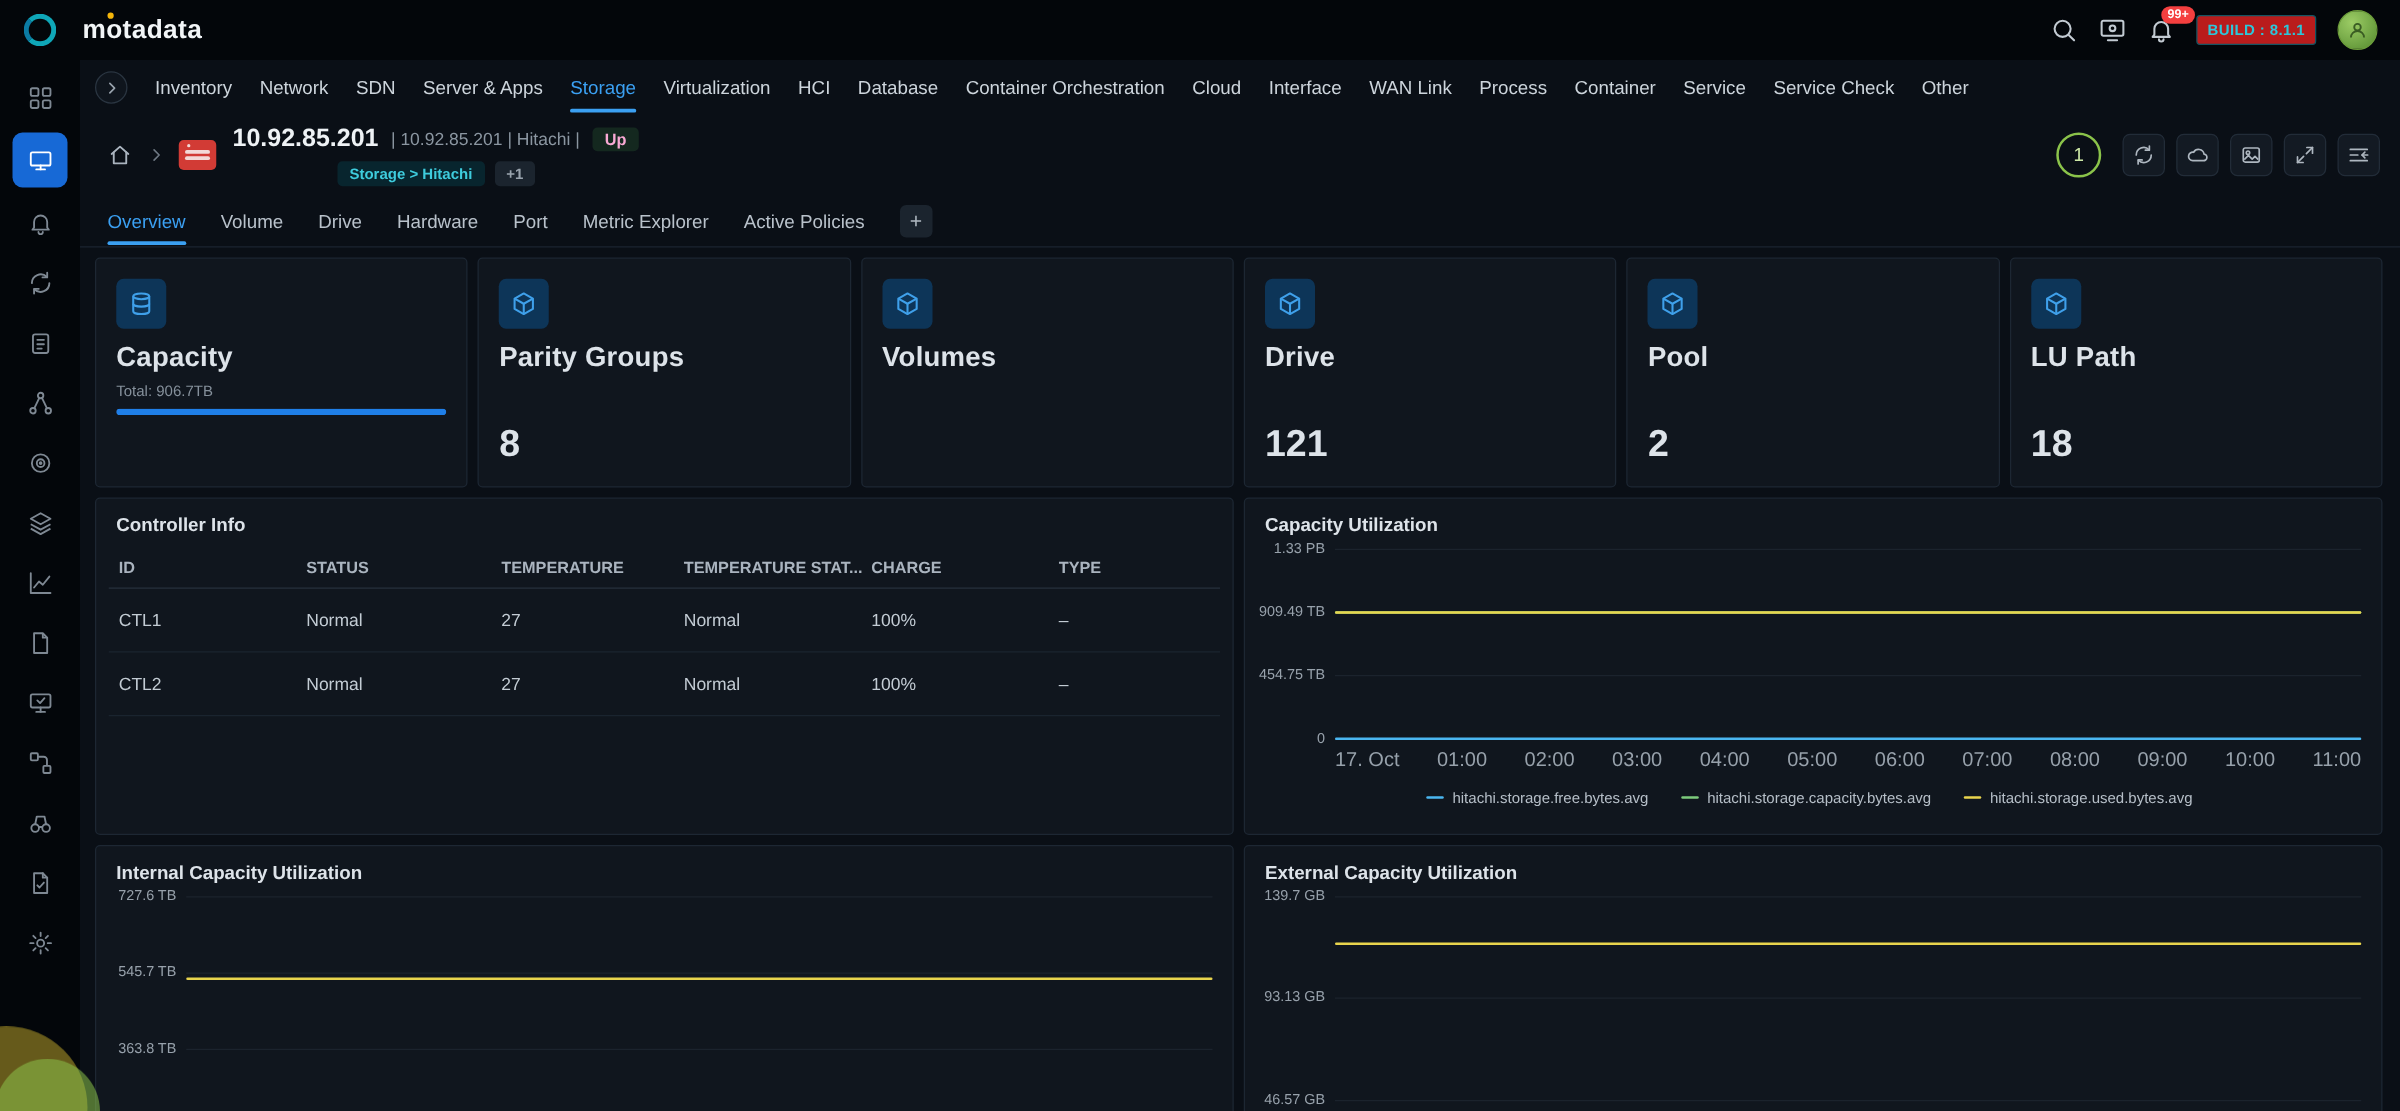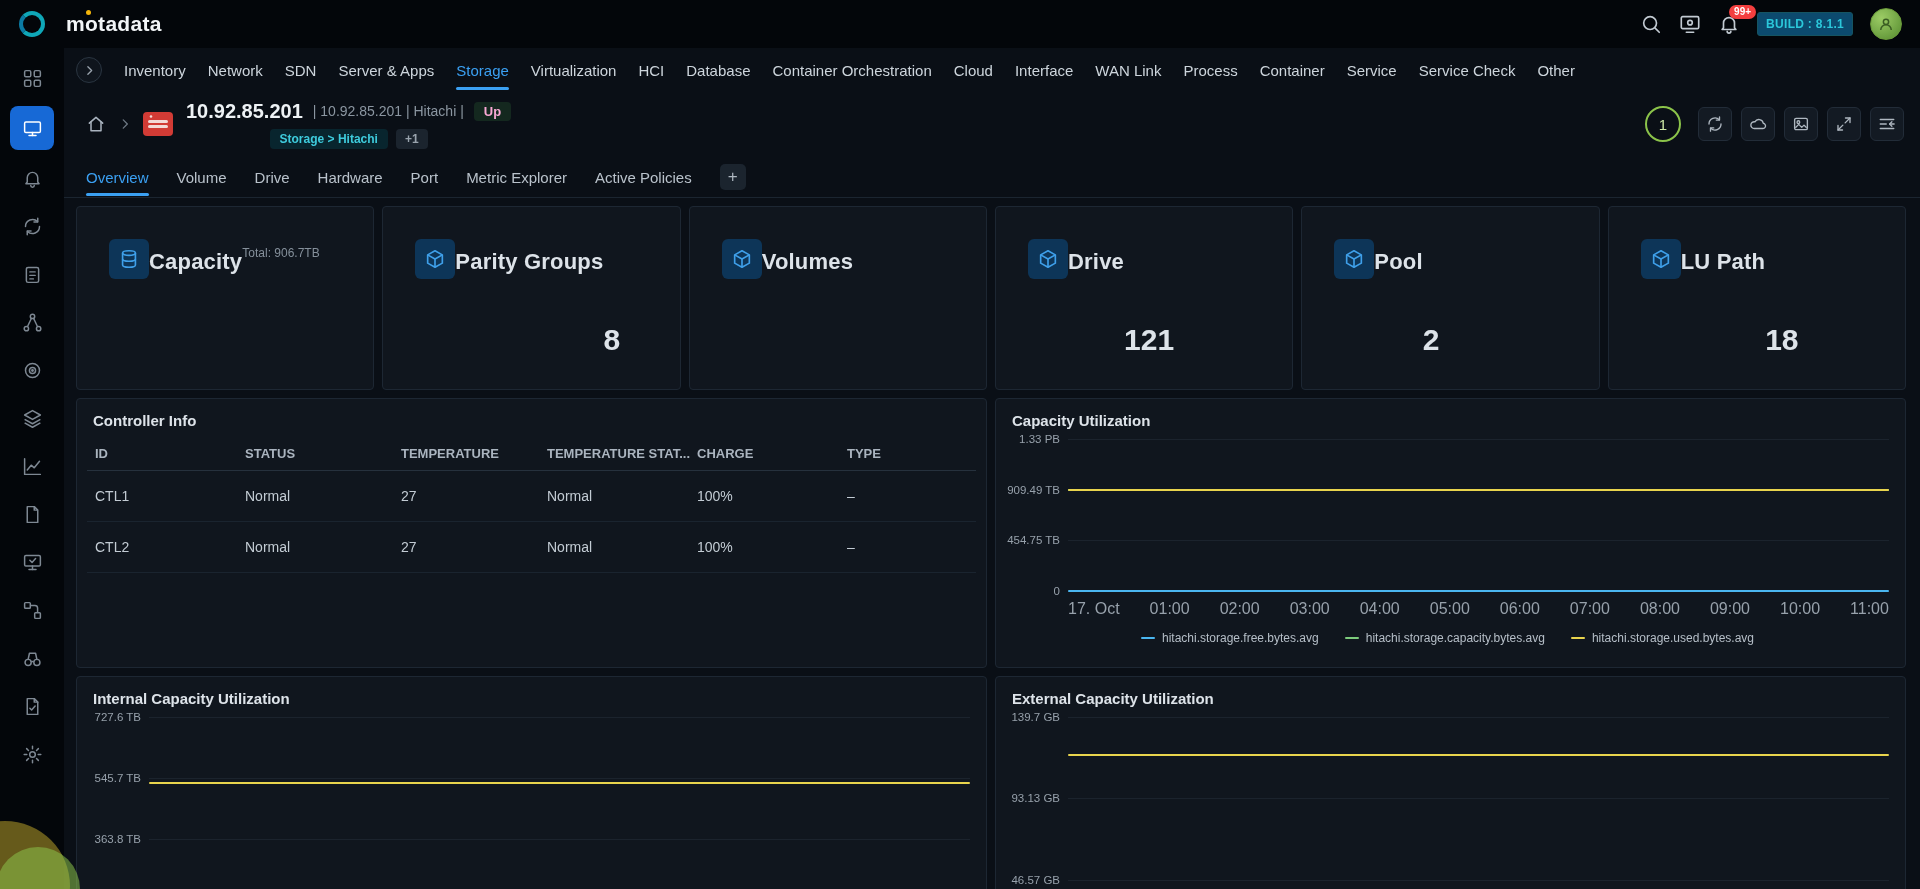--- a/index.html
+++ b/index.html
@@ -10,21 +10,21 @@
   
   .topbar { position:fixed; top:0; left:0; right:0; height:48px; background:#03060a; display:flex; align-items:center; z-index:40; }
   .logo-wrap { width:64px; display:flex; justify-content:center; flex:none; }
   .logo-ring { width:26px; height:26px; border-radius:50%; border:4px solid #0fa7b8; border-left-color:#0b7ba4; background:#03060a; }
   .brand { font-size:21px; font-weight:bold; color:#f2f5f7; letter-spacing:.3px; position:relative; padding-left:2px; }
   .brand-dot { position:absolute; left:22px; top:-2px; width:5px; height:5px; background:#f5b50a; border-radius:50%; }
   .topbar-right { margin-left:auto; display:flex; align-items:center; gap:17px; padding-right:18px; }
   .tb-icon { width:22px; height:22px; color:#c2cad2; cursor:pointer; }
   .bell-wrap { position:relative; cursor:pointer; }
   .notif-badge { position:absolute; top:-8px; left:11px; background:#f43f3f; color:#fff; font-size:10px; font-weight:bold; padding:2px 5px; border-radius:9px; line-height:1; }
-  .build-pill { background:#0c4a6e; color:#2bc7da; border:1px solid #155462; font-size:12px; font-weight:bold; padding:4px 8px; border-radius:3px; letter-spacing:.3px; cursor:default; }
+  .build-pill { background:#b91c1c; color:#2bc7da; border:1px solid #155462; font-size:12px; font-weight:bold; padding:4px 8px; border-radius:3px; letter-spacing:.3px; cursor:default; }
   .avatar { width:32px; height:32px; border-radius:50%; background:radial-gradient(circle at 35% 30%, #9ccc65, #558b2f); display:flex; align-items:center; justify-content:center; color:#33691e; cursor:pointer; border:1px solid #6b9b3a; }
 
   
   .sidebar { position:fixed; top:48px; left:0; bottom:0; width:64px; background:#03060a; display:flex; flex-direction:column; align-items:center; padding-top:10px; gap:8px; z-index:35; }
   .side-item { width:44px; height:40px; display:flex; align-items:center; justify-content:center; border-radius:8px; color:#7e8893; cursor:pointer; flex:none; }
   .side-item svg { width:21px; height:21px; }
   .side-item.active { background:#1769d6; color:#ffffff; height:44px; }
 
   
   .deco-yellow { position:fixed; left:-60px; bottom:-62px; width:130px; height:130px; border-radius:50%; background:#b8a02a; opacity:.55; z-index:38; }
@@ -59,21 +59,21 @@
   .tabs-row { height:42px; display:flex; align-items:center; gap:28px; padding-left:22px; border-bottom:1px solid #1b2530; }
   .page-tab { font-size:15px; color:#b9c2cb; padding:11px 0 10px; position:relative; cursor:pointer; }
   .page-tab.active { color:#3ba0f2; }
   .page-tab.active::after { content:""; position:absolute; left:0; right:0; bottom:0; height:3px; background:#3ba0f2; border-radius:2px; }
   .add-tab-btn { width:26px; height:26px; border-radius:5px; background:#1b242e; color:#aeb7c0; font-size:17px; line-height:1; display:flex; align-items:center; justify-content:center; cursor:pointer; }
 
   .content { padding:8px 14px 0 12px; }
 
   
   .cards-row { display:grid; grid-template-columns:repeat(6,1fr); gap:8px; }
-  .card { height:184px; background:#10161e; border:1px solid #1d2733; border-radius:4px; padding:32px; display:flex; }
+  .card { height:184px; background:#10161e; border:1px solid #1d2733; border-radius:4px; padding:16px; display:flex; flex-direction:column; }
   .card-tile { width:40px; height:40px; border-radius:6px; background:#0d3558; color:#3fa0ea; display:flex; align-items:center; justify-content:center; flex:none; }
   .card-tile svg { width:22px; height:22px; }
   .card-title { margin-top:10px; font-size:22px; font-weight:bold; color:#dde3e9; letter-spacing:.2px; }
   .card-sub { margin-top:7px; font-size:12px; color:#85909b; }
   .cap-value-row { margin-top:2px; display:flex; align-items:baseline; gap:5px; }
   .cap-value { font-size:30px; font-weight:bold; color:#dde3e9; }
   .cap-unit { font-size:13px; color:#9aa4ae; font-weight:bold; }
   .progress-track { margin-top:7px; height:5px; background:#1d2c42; border-radius:3px; overflow:hidden; }
   .progress-fill { height:100%; background:#1f7fe8; border-radius:3px; }
   .card-big { margin-top:auto; font-size:30px; font-weight:bold; color:#dde3e9; }

